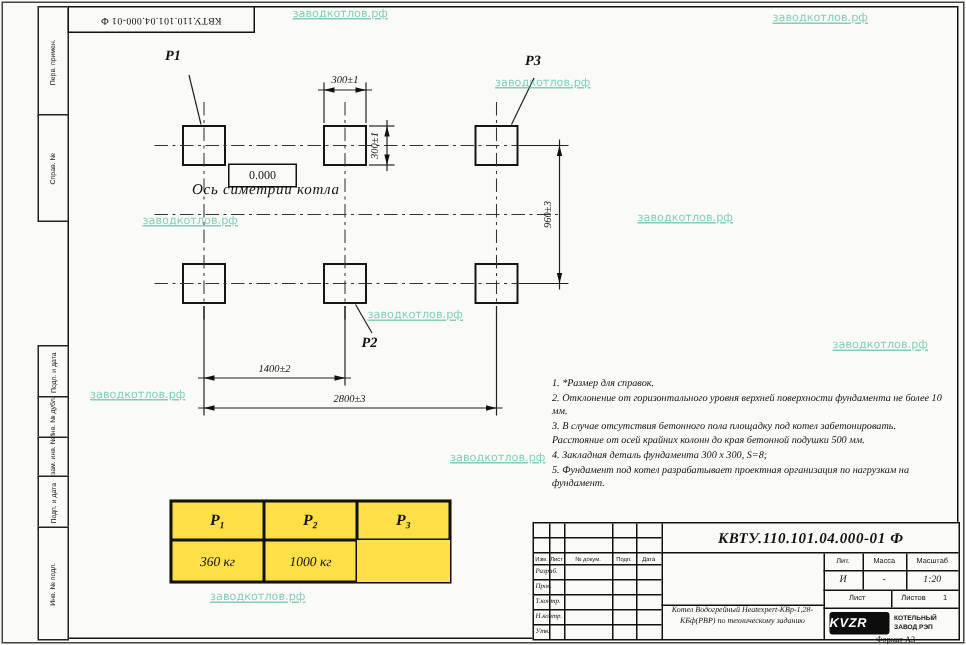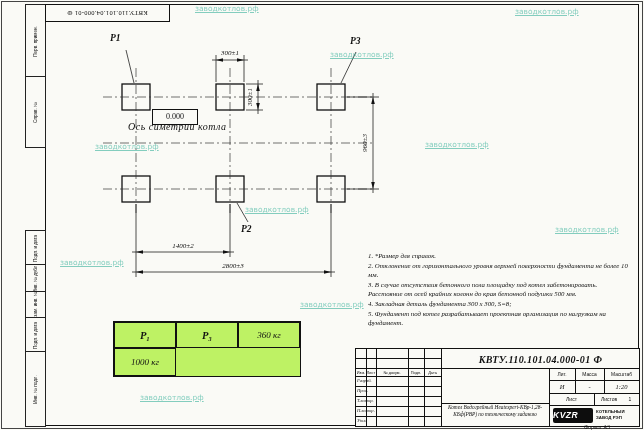--- a/index.html
+++ b/index.html
@@ -18,22 +18,22 @@
   .notes{position:absolute;left:368px;top:252px;width:264px;font:italic 6.8px "Liberation Serif",serif;line-height:1.32;z-index:2;}
   .notes div{margin-bottom:1px;}
   
   .lbox{position:absolute;left:25px;width:19px;border:1px solid #222;display:flex;align-items:center;justify-content:center;background:#fafaf6;}
   .lbox span{transform:rotate(-90deg);font:4.6px "Liberation Sans",sans-serif;white-space:nowrap;}
   .tstamp{position:absolute;left:45px;top:4px;width:123px;height:16px;border:1.3px solid #111;
           display:flex;align-items:center;justify-content:center;background:#fafaf6;z-index:2;}
   .tstamp span{transform:rotate(180deg);font:6.5px "Liberation Serif",serif;letter-spacing:.3px;white-space:nowrap;}
   .format-note{position:absolute;left:584px;top:424px;font:5.5px "Liberation Serif",serif;z-index:2;}
   
-  .ltable{position:absolute;left:113px;top:321px;display:grid;grid-template-columns:62px 62px 62px;
-          grid-template-rows:26px 28px;border:1.7px solid #111;background:#bef264;z-index:2;}
+  .ltable{position:absolute;left:113px;top:333px;display:grid;grid-template-columns:62px 62px 62px;
+          grid-template-rows:26px 28px;border:1.7px solid #111;background:#fde047;z-index:2;}
   .ltable .cell{border:1px solid #111;display:flex;align-items:center;justify-content:center;}
   .ltable .hd{font:italic 10.5px "Liberation Serif",serif;font-weight:bold;}
   .ltable .vl{font:italic 9px "Liberation Serif",serif;}
   
   .tb{position:absolute;left:355px;top:348px;width:283px;height:77px;border:1.7px solid #111;background:#fafaf6;z-index:2;}
   .ln{position:absolute;background:#111;}
   .doc-number{position:absolute;left:88px;top:2px;width:193px;height:17px;text-align:center;
               font:italic 10px "Liberation Serif",serif;font-weight:bold;letter-spacing:.4px;line-height:17px;}
   .tb-title{position:absolute;left:87px;top:22px;width:105px;height:31px;text-align:center;
             font:italic 8.5px "Liberation Serif",serif;line-height:1.15;}
@@ -163,20 +163,21 @@
   <div class="notes">
     <div>1. *Размер для справок.</div>
     <div>2. Отклонение от горизонтального уровня верхней поверхности фундамента не более 10 мм.</div>
     <div>3. В случае отсутствия бетонного пола площадку под котел забетонировать. Расстояние от осей крайних колонн до края бетонной подушки 500 мм.</div>
     <div>4. Закладная деталь фундамента 300 x 300, S=8;</div>
     <div>5. Фундамент под котел разрабатывает проектная организация по нагрузкам на фундамент.</div>
   </div>
 
   <div class="ltable">
     <div class="cell hd">Р₁</div>
+    <div class="cell hd">Р₂</div>
     <div class="cell hd">Р₃</div>
     <div class="cell vl">360 кг</div>
     <div class="cell vl">1000 кг</div>
   </div>
 
   <div class="tb">
 
     <div class="ln" style="left:85px;top:0;width:1.4px;height:77px;"></div>
     <div class="ln" style="left:85px;top:19px;width:198px;height:1.4px;"></div>
     <div class="ln" style="left:193px;top:20px;width:1.4px;height:57px;"></div>

